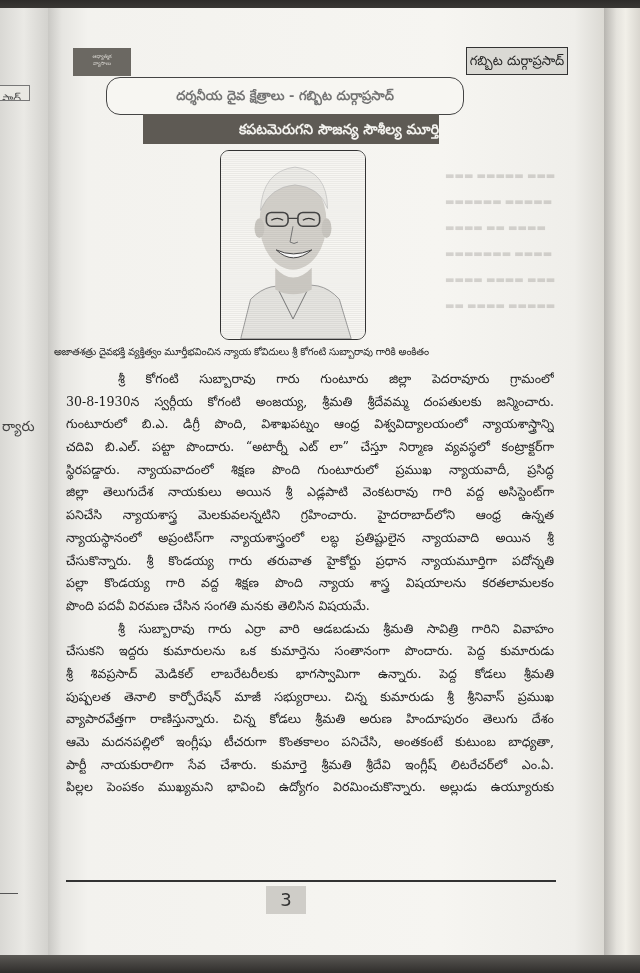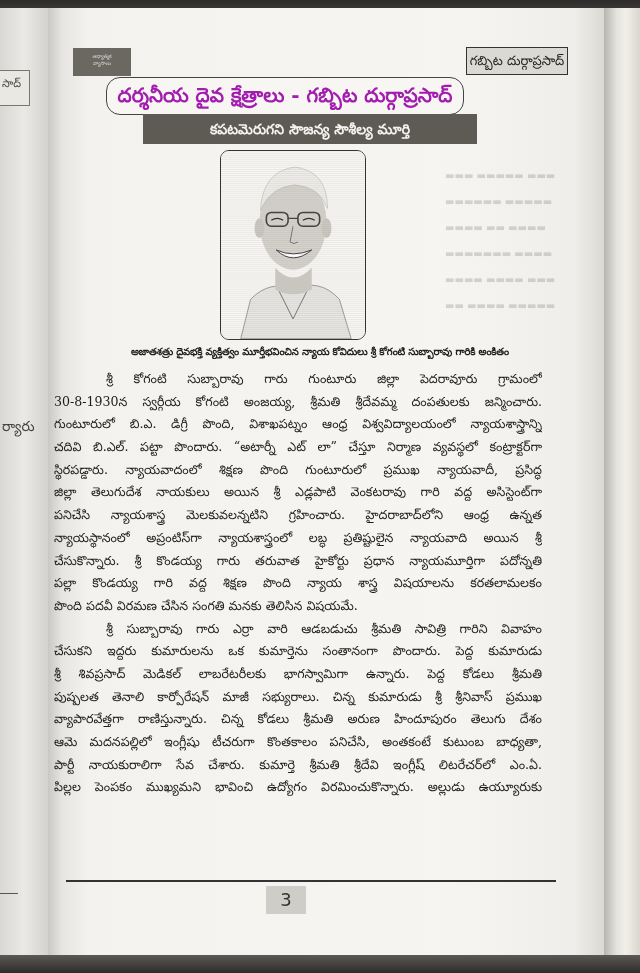--- a/index.html
+++ b/index.html
@@ -10,21 +10,21 @@
     }
     .scan {
       position: relative; width: 640px; height: 973px;
       background: linear-gradient(180deg, #2e2c2a 0px, #3c3a37 10px, transparent 10px);
     }
     .page-left {
       position: absolute; left: 0; top: 8px; width: 60px; height: 952px;
       background: linear-gradient(90deg, #d9d8d4 0%, #eae9e5 40%, #d0cfcb 85%, #b9b8b4 100%);
     }
     .left-tab {
-      position: absolute; left: 0; top: 70px; width: 30px; height: 36px;
+      position: absolute; left: 0; top: 85px; width: 30px; height: 16px;
       border: 1px solid #777; border-left: none; background: #e9e8e3;
       font-size: 11px; color: #444; padding: 6px 7px 0 2px; overflow: hidden; white-space: nowrap;
     }
     .left-fragment {
       position: absolute; left: 2px; top: 418px; font-size: 14px; color: #444;
     }
     .left-rule {
       position: absolute; left: 0; top: 893px; width: 18px; height: 1px; background: #555;
     }
     .page-main {
@@ -46,40 +46,40 @@
     }
     .author-tag {
       position: absolute; left: 466px; top: 47px; width: 102px; height: 28px;
       border: 1.5px solid #333; background: #dad9d4;
       font-size: 13px; color: #222; text-align: center; line-height: 25px;
       white-space: nowrap; overflow: hidden;
     }
     .title-pill {
       position: absolute; left: 106px; top: 77px; width: 358px; height: 38px;
       border: 1.5px solid #444; border-radius: 14px; background: #f7f6f2;
-      font-size: 20px; font-weight: bold; color: #a21caf;
+      font-size: 13px; font-weight: bold; color: #737373;
       text-align: center; line-height: 35px; white-space: nowrap; overflow: hidden;
     }
     .subtitle-banner {
-      position: absolute; left: 143px; top: 114px; width: 334px; height: 30px;
+      position: absolute; left: 143px; top: 114px; width: 296px; height: 30px;
       background: #5e5a54; color: #f4f3ef; font-size: 14px; font-weight: bold;
-      text-align: center; line-height: 30px; white-space: nowrap; overflow: hidden;
+      text-align: right; line-height: 30px; white-space: nowrap; overflow: hidden;
     }
     .portrait-frame {
       position: absolute; left: 220px; top: 150px; width: 146px; height: 190px;
       border: 1.5px solid #333; border-radius: 9px; background: #f8f7f3; overflow: hidden;
     }
     .portrait-frame svg { width: 100%; height: 100%; display: block; }
     .caption {
-      position: absolute; left: 60px; top: 346px; width: 520px; height: 18px;
-      font-size: 10px; font-weight: bold; color: #1e1e1e; letter-spacing: -0.2px;
-      text-align: center; white-space: nowrap; overflow: hidden;
+      position: absolute; left: 54px; top: 346px; width: 520px; height: 18px;
+      font-size: 10px; font-weight: normal; color: #1e1e1e; letter-spacing: -0.2px;
+      text-align: left; white-space: nowrap; overflow: hidden;
     }
     .body-text {
-      position: absolute; left: 54px; top: 368px; width: 488px;
+      position: absolute; left: 66px; top: 368px; width: 488px;
       font-family: "DejaVu Serif", serif; font-size: 12.6px; color: #1d1d1d;
     }
     .line { display: block; height: 22.7px; line-height: 22.7px; white-space: nowrap; overflow: hidden; text-align: justify; text-align-last: justify; }
     .line.indent { padding-left: 52px; }
     .line.last { text-align-last: left; }
     .bottom-rule {
       position: absolute; left: 66px; top: 880px; width: 490px; height: 2px; background: #333;
     }
     .page-number {
       position: absolute; left: 266px; top: 886px; width: 40px; height: 28px;

